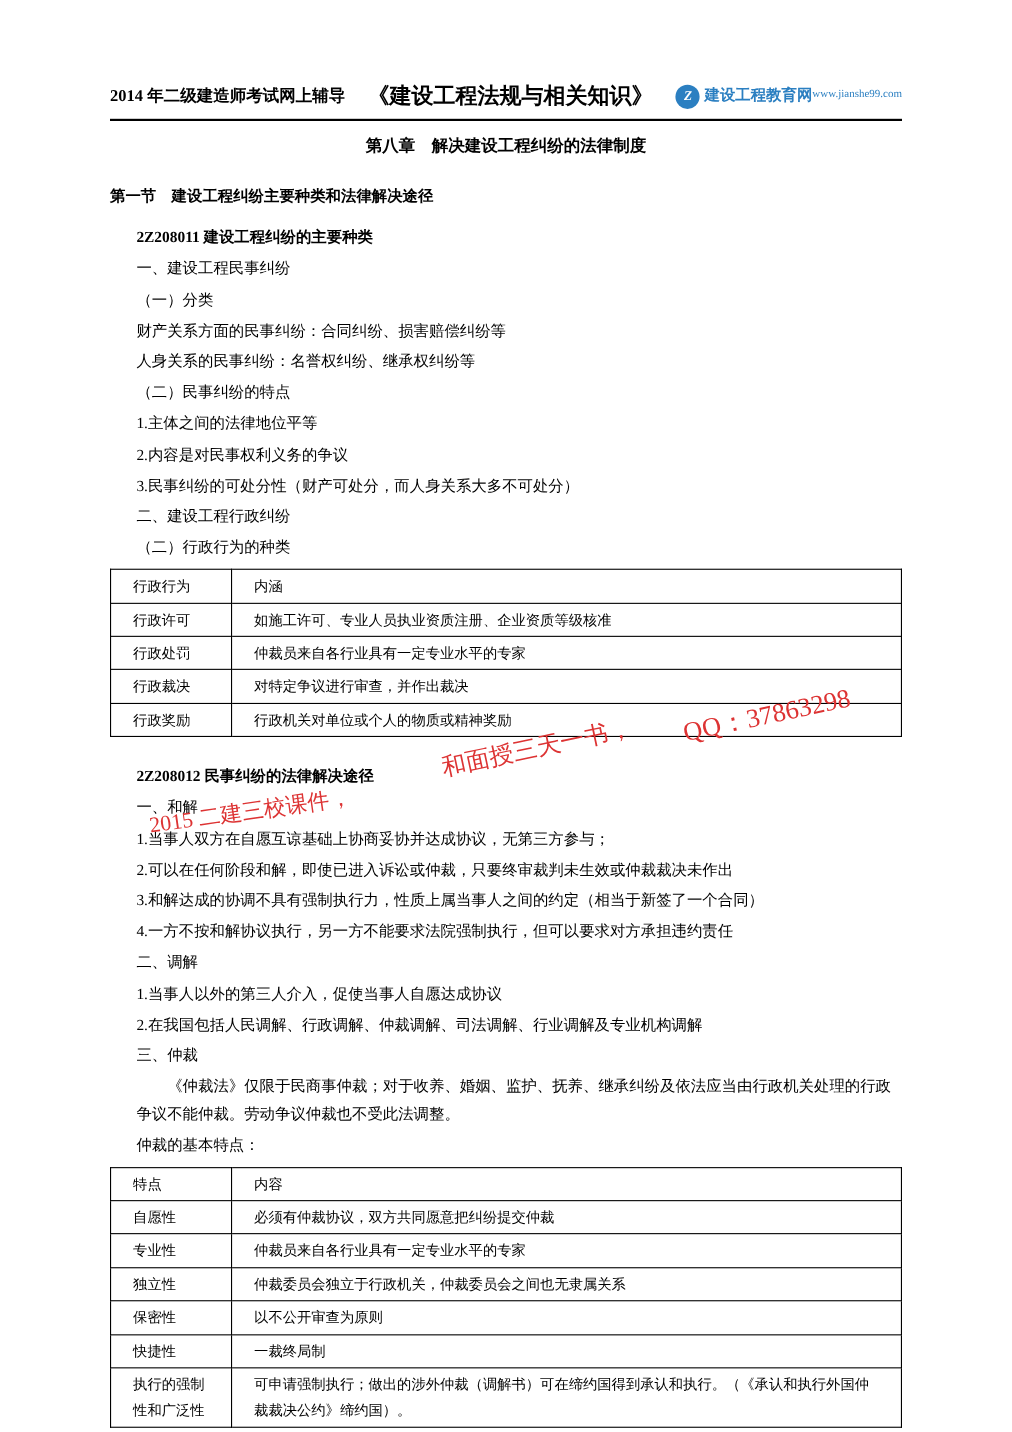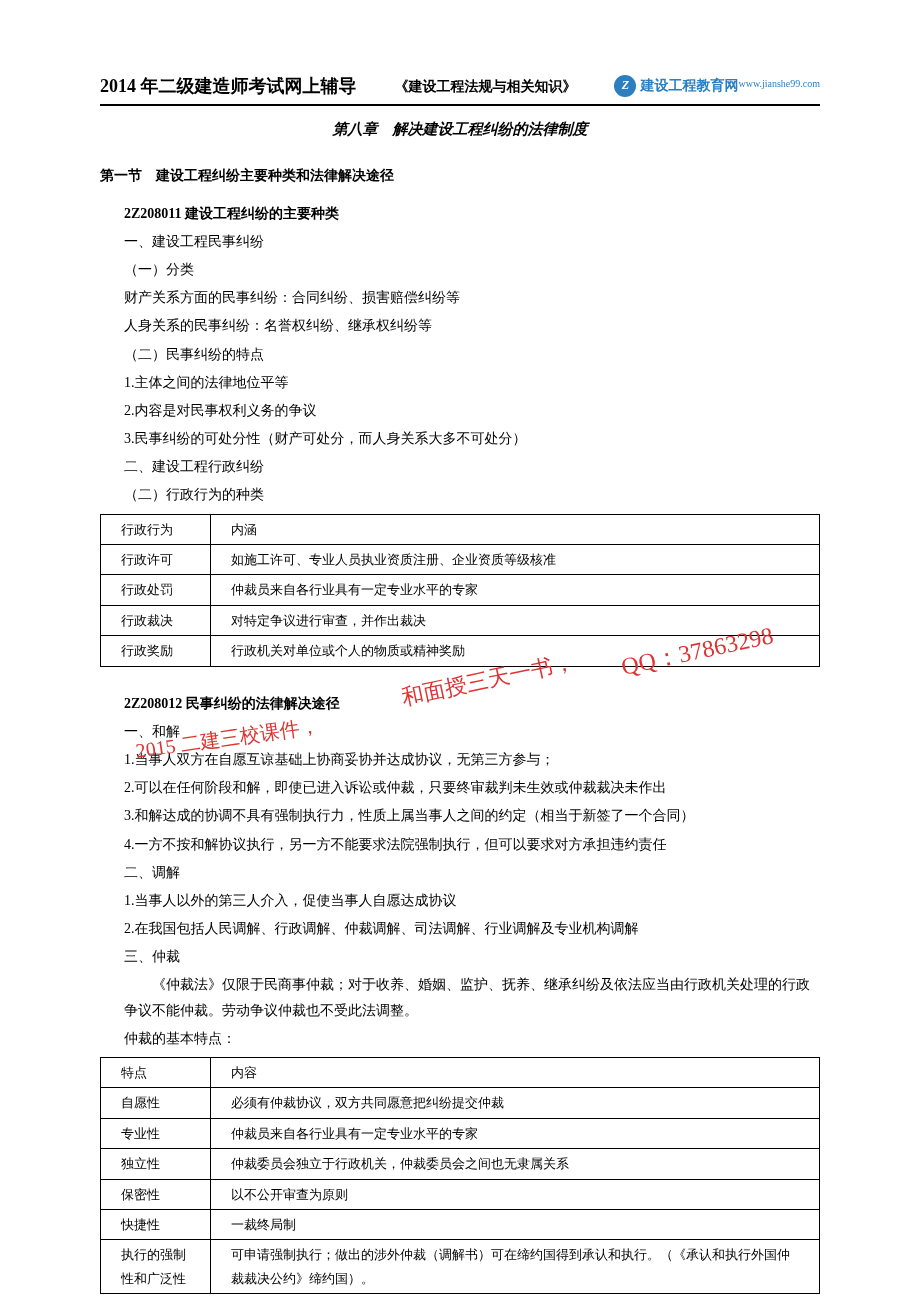--- a/index.html
+++ b/index.html
@@ -17,25 +17,25 @@
     .header-row {
       display: flex;
       justify-content: space-between;
       align-items: center;
       border-bottom: 2px solid #000;
       padding-bottom: 2px;
       margin-bottom: 10px;
     }
     .header-left {
       font-weight: bold;
-      font-size: 18px;
+      font-size: 15px;
     }
     .header-center {
       font-weight: bold;
-      font-size: 14px;
+      font-size: 20px;
     }
     .logo-box {
       display: flex;
       align-items: center;
       gap: 4px;
     }
     .logo-circle {
       width: 22px;
       height: 22px;
       border-radius: 50%;
@@ -60,21 +60,20 @@
     }
     .logo-url {
       color: #2b7fc1;
       font-size: 10px;
     }
     .chapter-title {
       text-align: center;
       font-weight: bold;
       font-size: 15px;
       margin-bottom: 20px;
-      font-style: italic;
     }
     .section-title {
       font-weight: bold;
       font-size: 14px;
       margin: 18px 0 12px 0;
     }
     .subsection {
       font-weight: bold;
       margin: 8px 0 4px 20px;
     }

